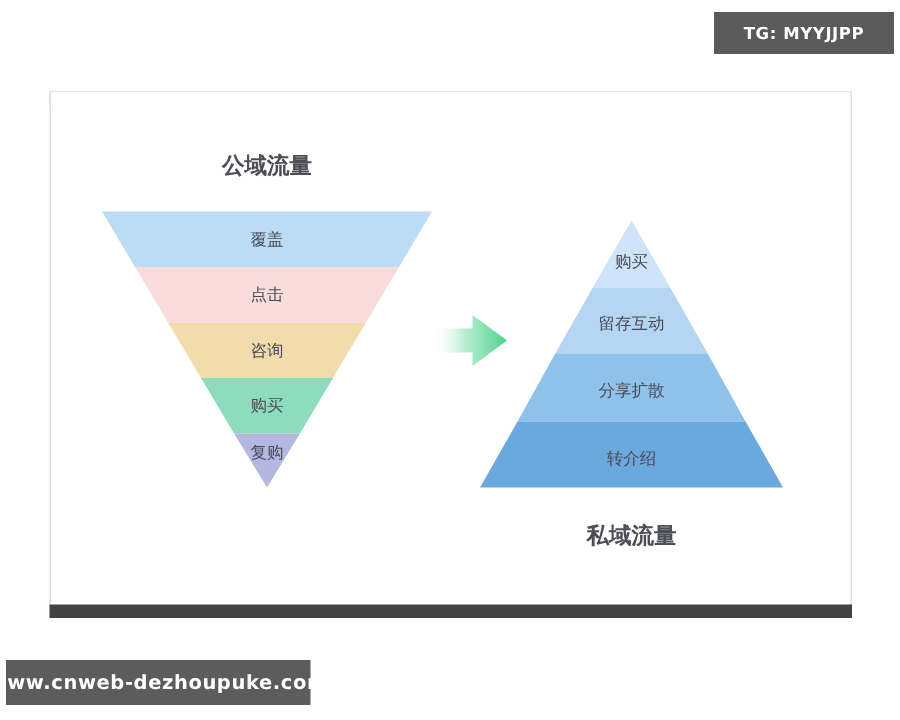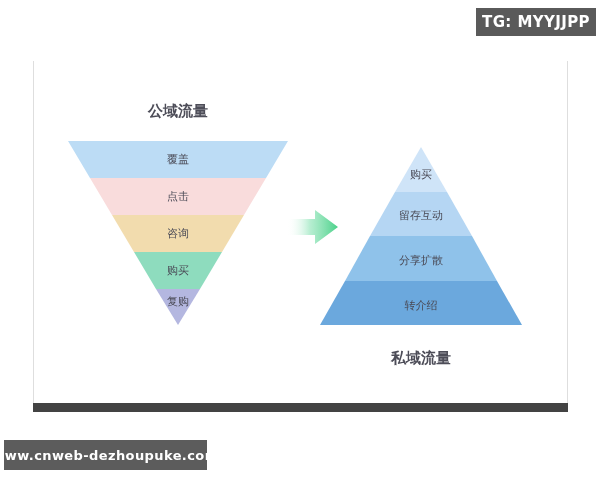--- a/index.html
+++ b/index.html
@@ -24,21 +24,21 @@
     align-items: center;
     justify-content: center;
     letter-spacing: 0.4px;
     white-space: nowrap;
   }
   #tg-badge {
     top: 8px;
     right: 4px;
     width: 120px;
     height: 28px;
-    font-size: 15px;
+    font-size: 11px;
     font-weight: bold;
   }
   #site-badge {
     left: 4px;
     top: 440px;
     width: 203px;
     height: 30px;
     font-size: 13px;
     font-weight: bold;
     background: #5c5c5c;

